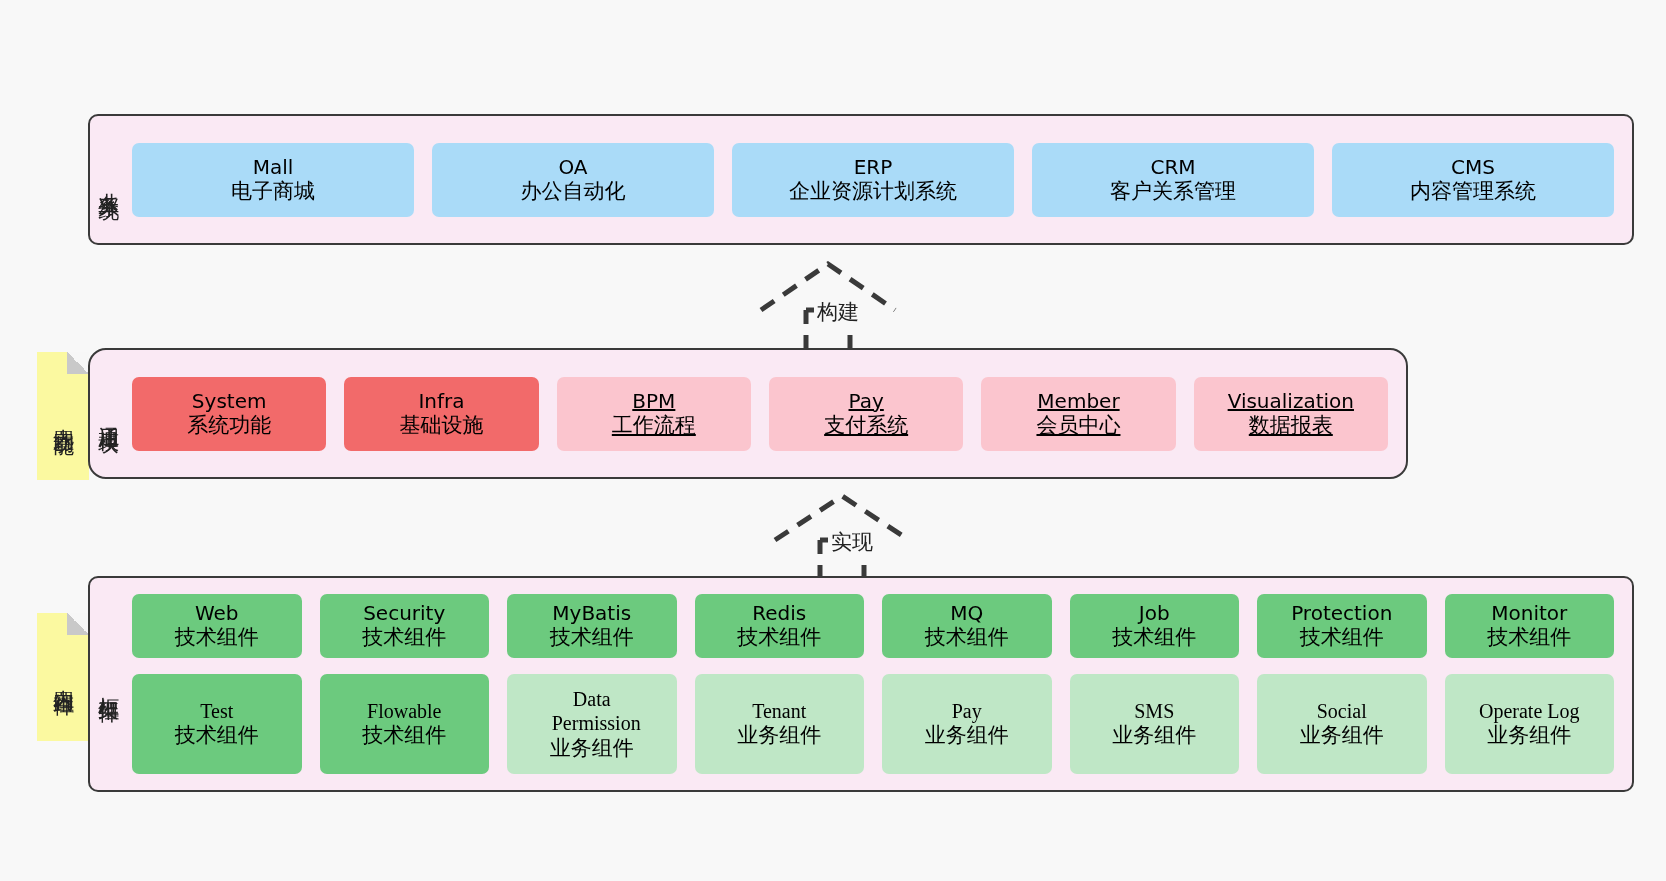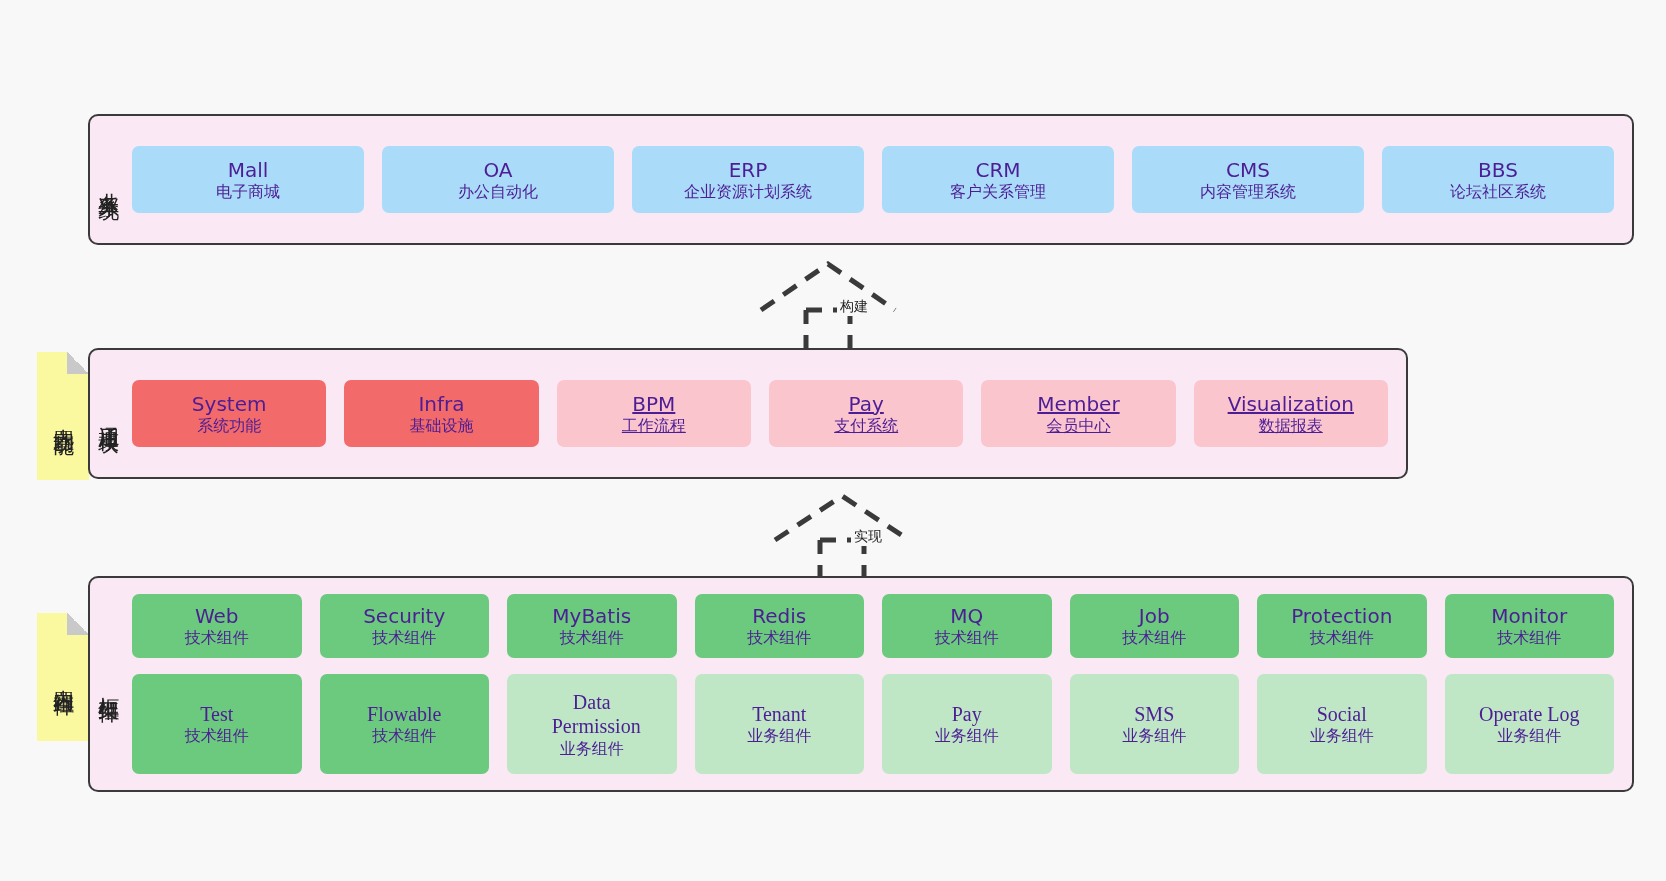--- a/index.html
+++ b/index.html
@@ -55,26 +55,26 @@
     align-items: stretch;
   }
   .cell {
     flex: 1 1 0;
     border-radius: 7px;
     display: flex;
     flex-direction: column;
     align-items: center;
     justify-content: center;
     text-align: center;
-    color: #4c1d95;
+    color: #000000;
     line-height: 1.22;
     padding: 12px 4px;
   }
   .cell .en { font-size: 20px; }
-  .cell .cn { font-size: 16px; }
+  .cell .cn { font-size: 21px; }
 
   
   .blue       { background: #aadbf8; }
   .red        { background: #f26a6a; }
   .pink       { background: #fbc5ce; text-decoration: underline; }
   .green      { background: #6cca7e; }
   .lightgreen { background: #bfe7c6; }
 
   
   .note {
@@ -98,27 +98,26 @@
     top: 0; right: 0;
     width: 22px; height: 22px;
     background: linear-gradient(225deg, #f7f7f7 0 50%, #c9c9c9 50% 100%);
   }
 
   
   .arrow { position: absolute; }
   .arrow svg { display: block; overflow: visible; }
   .arrow-label {
     position: absolute;
-    font-size: 14px;
+    font-size: 21px;
     color: #222;
     background: #f8f8f8;
     padding: 0 3px;
     white-space: nowrap;
     user-select: none;
-    margin-left: 23px;
   }
 </style>
 </head>
 <body>
 
 <div id="canvas">
 
   <div class="layer" id="layer-0" style="left:88px; top:114px; width:1546px; height:131px;">
     <div class="layer-title">业务系统</div>
     <div class="layer-body">
@@ -135,44 +134,40 @@
           <span class="en">ERP</span>
           <span class="cn">企业资源计划系统</span>
         </div>
         <div class="cell blue">
           <span class="en">CRM</span>
           <span class="cn">客户关系管理</span>
         </div>
         <div class="cell blue">
           <span class="en">CMS</span>
           <span class="cn">内容管理系统</span>
-        </div>
-        <div class="cell blue">
-          <span class="en">BBS</span>
-          <span class="cn">论坛社区系统</span>
         </div>
       </div>
     </div>
   </div>
 
   <div class="arrow" style="left:758px; top:258px; width:140px; height:92px;">
     <svg width="140" height="92" viewBox="0 0 140 92">
       <polyline points="3,52 70,6 137,52" fill="none" stroke="#3a3a3a" stroke-width="5" stroke-dasharray="16,11" stroke-linecap="butt"></polyline>
       <polyline points="48,52 48,90" fill="none" stroke="#3a3a3a" stroke-width="5" stroke-dasharray="14,11"></polyline>
       <polyline points="92,52 92,90" fill="none" stroke="#3a3a3a" stroke-width="5" stroke-dasharray="14,11"></polyline>
       <polyline points="48,52 92,52" fill="none" stroke="#3a3a3a" stroke-width="5" stroke-dasharray="16,11"></polyline>
     </svg>
     <div class="arrow-label" style="left:56px; top:40px;">构建</div>
   </div>
 
   <div class="note" style="left:37px; top:352px; width:52px; height:128px;">
     <span>内置功能</span>
   </div>
 
-  <div class="layer" id="layer-1" style="left:88px; top:348px; width:1320px; height:131px;">
+  <div class="layer" id="layer-1" style="left:88px; top:348px; width:1320px; height:131px;border-radius:18px;">
     <div class="layer-title">通用模块</div>
     <div class="layer-body">
       <div class="row">
         <div class="cell red">
           <span class="en">System</span>
           <span class="cn">系统功能</span>
         </div>
         <div class="cell red">
           <span class="en">Infra</span>
           <span class="cn">基础设施</span>

